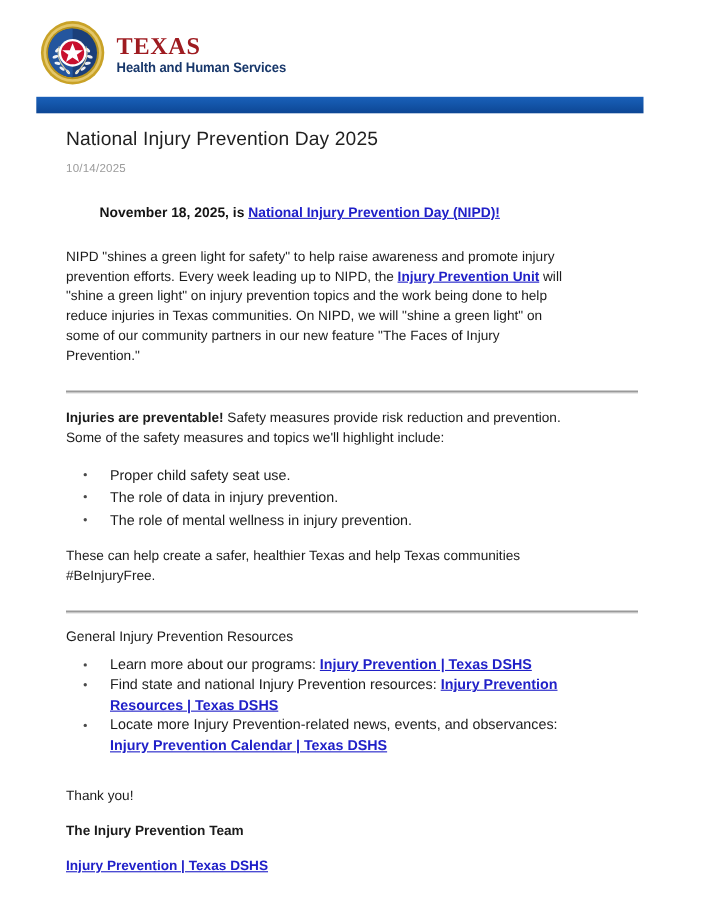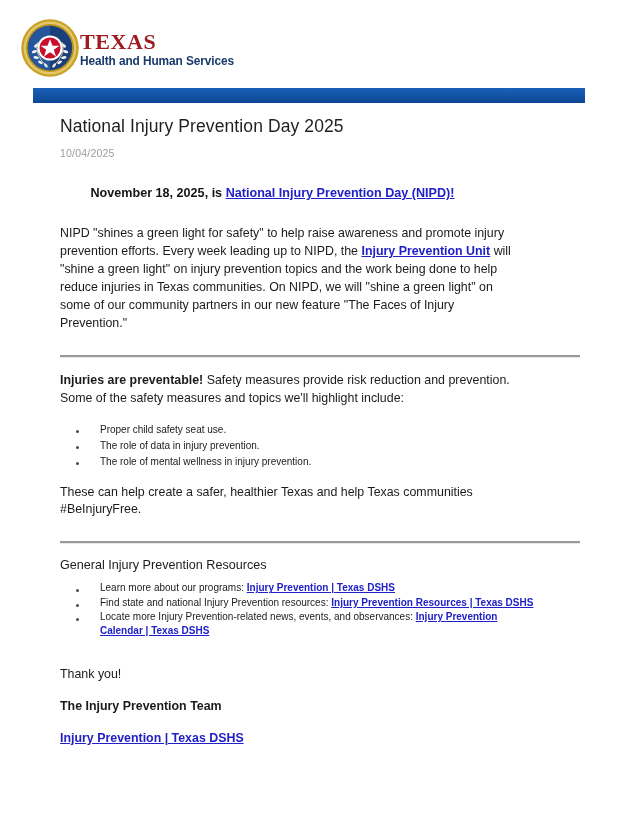--- a/index.html
+++ b/index.html
@@ -19,24 +19,25 @@
   .page {
     position: relative;
     width: 640px;
     height: 828px;
     background: #ffffff;
   }
 
   
   .brand {
     position: absolute;
-    left: 20px;
+    left: 36px;
     top: 18px;
     display: flex;
     align-items: center;
+    gap: 10px;
   }
   .seal {
     width: 60px;
     height: 60px;
     flex: 0 0 60px;
     display: block;
   }
   .brand-words {
     display: flex;
     flex-direction: column;
@@ -141,21 +142,21 @@
     border-top: 2px solid #9a9a9a;
     border-bottom: 1px solid #e6e6e6;
     box-sizing: border-box;
   }
 
   
   ul.bullets {
     margin: 0;
     padding: 0 32px 0 0;
     list-style: none;
-    font-size: 10px;
+    font-size: 13px;
     line-height: 1.5;
   }
   ul.bullets li {
     position: relative;
     padding-left: 100px;
     padding-right: 0;
     margin-bottom: 1px;
     color: #1b1b1b;
   }
   ul.bullets li::before {
@@ -217,21 +218,21 @@
       <span class="brand-texas">TEXAS</span>
       <span class="brand-sub">Health and Human Services</span>
     </span>
   </div>
 
   <div class="blue-bar"></div>
 
   <div class="content">
 
     <h1 class="page-title">National Injury Prevention Day 2025</h1>
-    <div class="date-line">10/04/2025</div>
+    <div class="date-line">10/14/2025</div>
 
     <div class="headline">
       <span>November 18, 2025, is </span><a class="link" href="#">National Injury Prevention Day (NIPD)!</a>
     </div>
 
     <div class="gap-lg"></div>
 
     <div class="body-block">
       <p class="para"><span>NIPD "shines a green light for safety" to help raise awareness and promote injury prevention efforts. Every week leading up to NIPD, the </span><a class="link" href="#">Injury Prevention Unit</a><span> will "shine a green light" on injury prevention topics and the work being done to help reduce injuries in Texas communities. On NIPD, we will "shine a green light" on some of our community partners in our new feature "The Faces of Injury Prevention."</span></p>
     </div>

